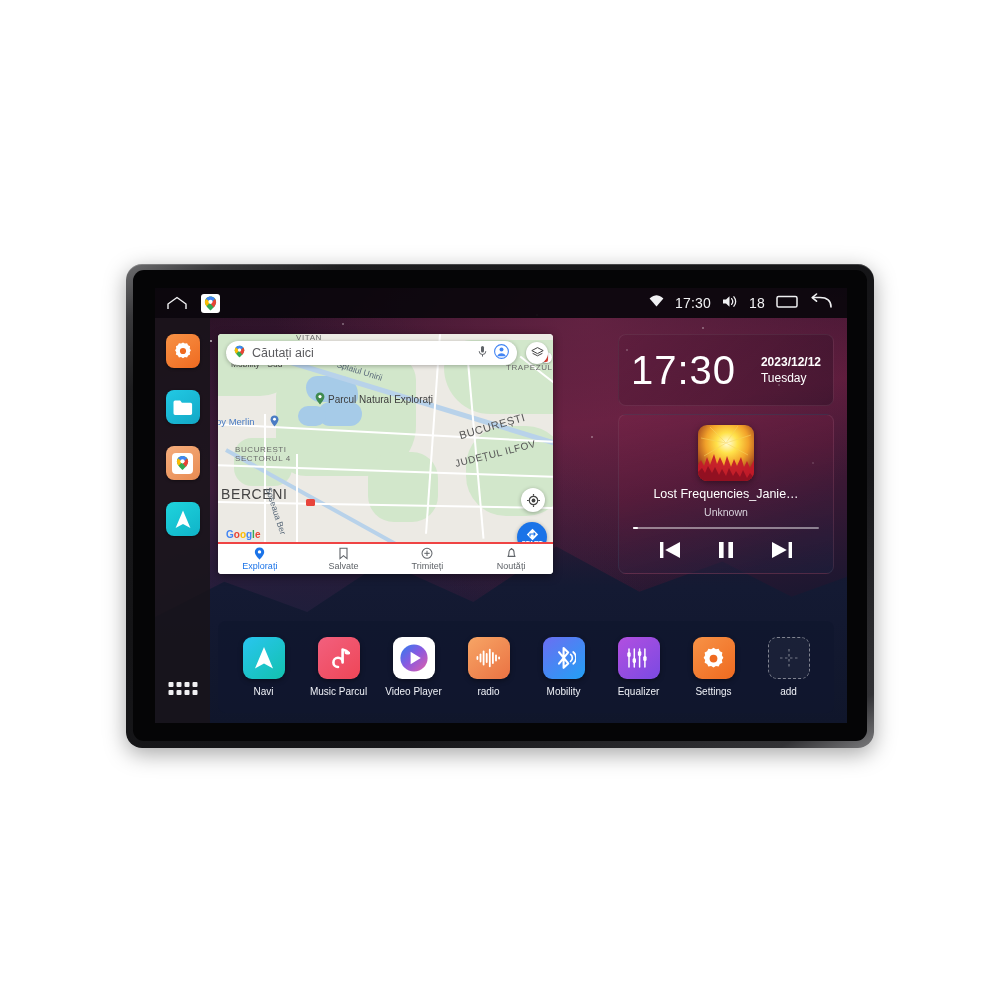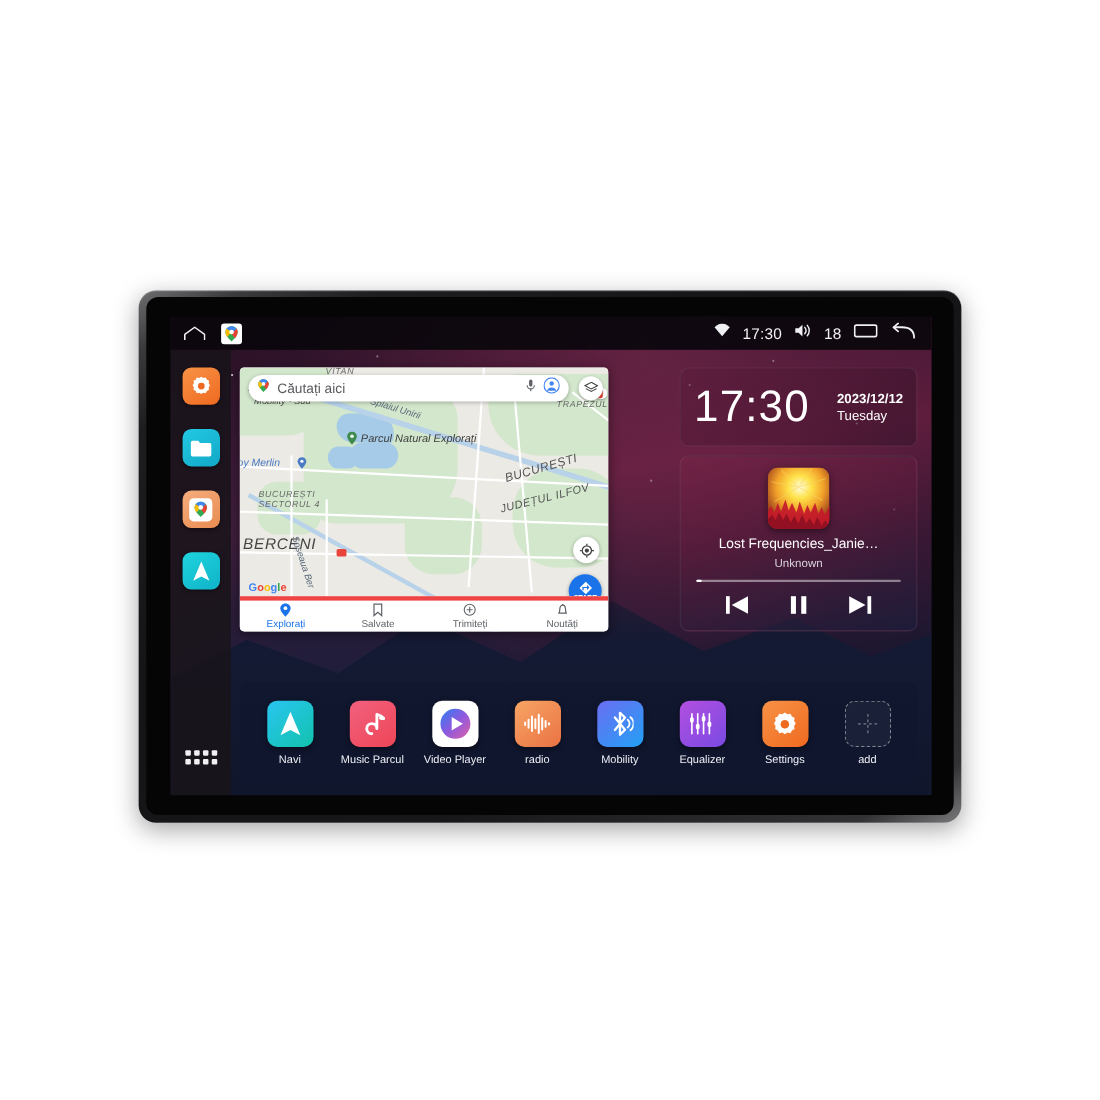--- a/index.html
+++ b/index.html
@@ -98,21 +98,20 @@
     background: #fff;
     border-radius: 4px;
     overflow: hidden;
     box-shadow: 0 2px 10px rgba(0,0,0,.45);
     z-index: 20;
   }
   .map-canvas {
     position: absolute; inset: 0;
     background: #eceae4;
     overflow: hidden;
-    font-style: italic;
   }
   .mp-green { position: absolute; background: #d2e7cb; }
   .mp-water { position: absolute; background: #a6cbe8; }
   .mp-road { position: absolute; background: #ffffff; }
   .mp-hiway { position: absolute; background: #b8d2ea; }
   .mp-label {
     position: absolute; color: #4a4a4a; font-size: 8.5px;
     white-space: nowrap; font-family: "Liberation Sans", sans-serif;
   }
   .mp-label.big { font-size: 10px; color: #3d3d3d; }
@@ -148,21 +147,21 @@
     box-shadow: 0 1px 4px rgba(0,0,0,.3); z-index: 6;
   }
   .start-btn span { color: #fff; font-size: 6.5px; font-weight: bold; margin-top: -1px; }
   .gmark { position: absolute; left: 8px; bottom: 34px; font-size: 10px; font-weight: bold; z-index: 5; }
   .gmark b { font-weight: bold; }
 
   #map-tabs {
     position: absolute; left: 0; right: 0; bottom: 0; height: 32px;
     background: #fff;
     display: flex; align-items: center;
-    border-top: 4px solid #ef4444;
+    border-top: 2px solid #ef4444;
     z-index: 6;
   }
   .map-tab {
     flex: 1; display: flex; flex-direction: column; align-items: center; gap: 1px;
     color: #5f6368; font-size: 9px;
   }
   .map-tab.active { color: #1a73e8; }
 
   
   #clockwidget {

